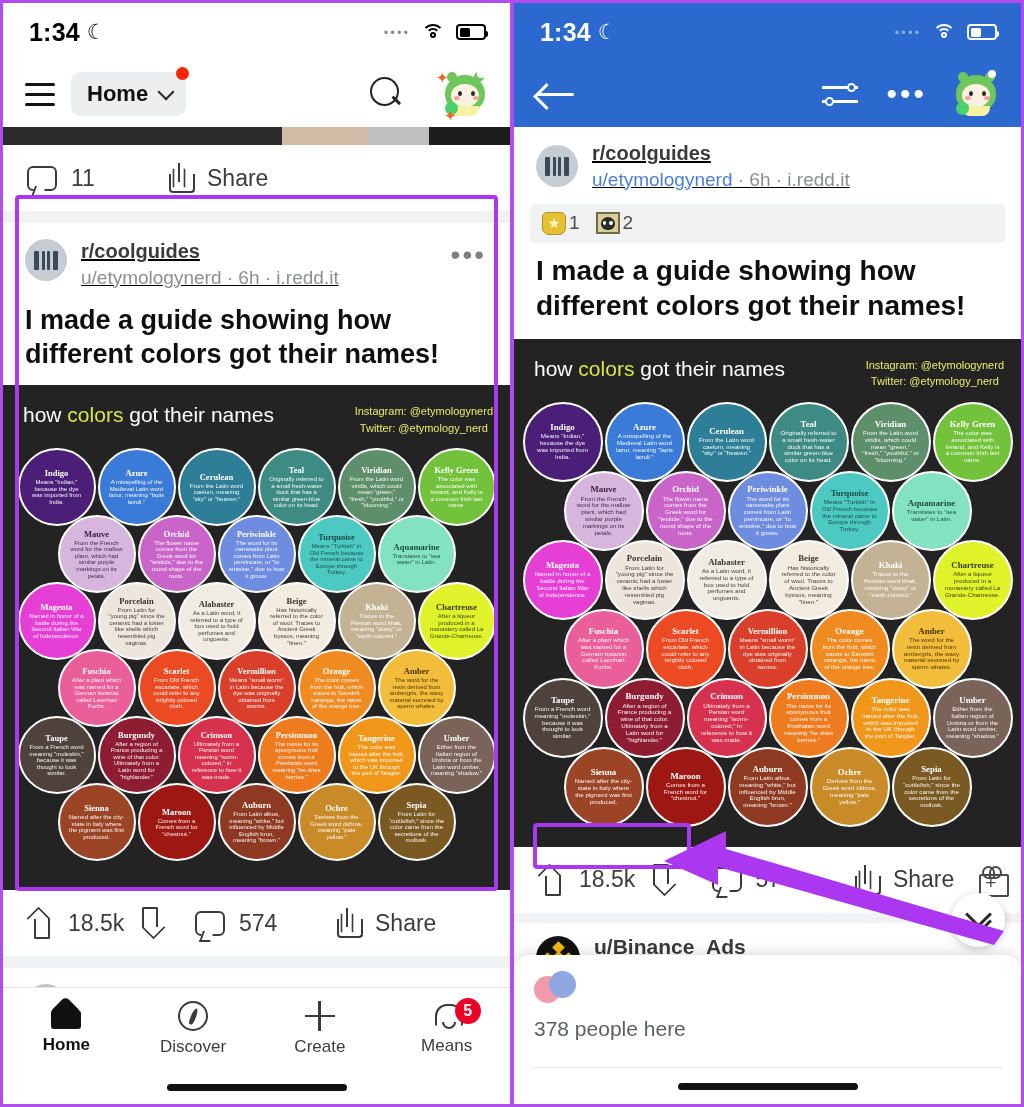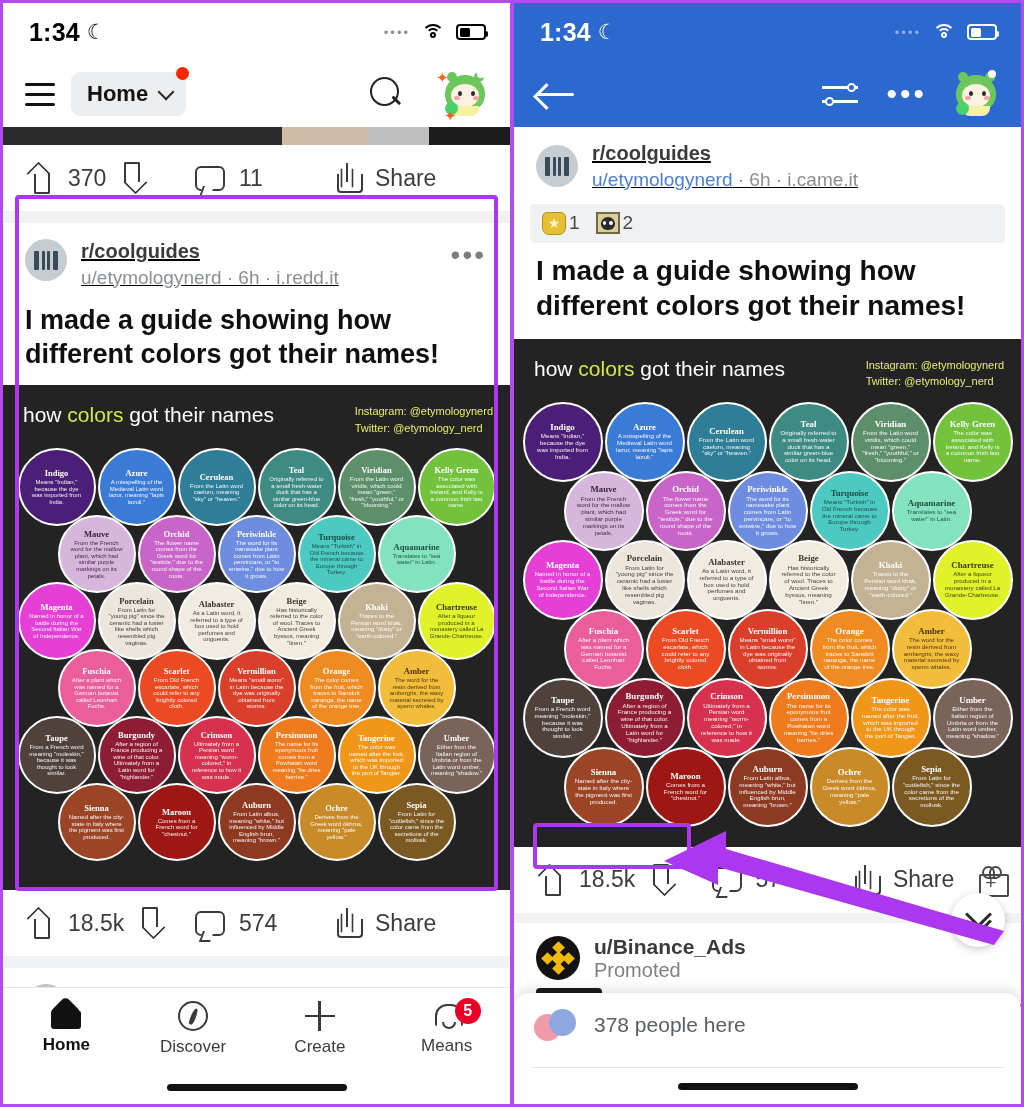--- a/index.html
+++ b/index.html
@@ -155,21 +155,21 @@
     color:#0f0f0f; line-height:1.27;
   }
 
   
   .info {
     background:#232323; position:relative; overflow:hidden;
   }
   .info-head { display:flex; justify-content:space-between; align-items:flex-start; padding: 18px 17px 6px 20px; }
   .info-title { font-size: 21px; font-weight: 400; color:#fff; }
   .info-title .hl { color:#d4e84a; }
-  .info-social { text-align:left; font-size:11px; color:#e6ef6b; line-height:1.5; }
+  .info-social { text-align:center; font-size:11px; color:#e6ef6b; line-height:1.5; }
   .grid-rows { padding: 6px 0 14px 0; }
   .grow { display:flex; justify-content:center; }
   .grow + .grow { margin-top:-11px; }
   .circle {
     border-radius:50%; border:2px solid #fff;
     display:flex; flex-direction:column; align-items:center; justify-content:center;
     text-align:center; flex:none; overflow:hidden; padding: 2px;
   }
   .c-name { font-weight:700; font-family:"Liberation Serif", serif; line-height:1.05; }
   .c-desc { line-height:1.1; opacity:.95; }
@@ -296,21 +296,21 @@
     content:""; position:absolute; left:4px; width:16px; height:16px;
     border-right:3px solid #2b2b2b; border-bottom:3px solid #2b2b2b; transform: rotate(45deg);
   }
   .dbl-chev::before { top:-5px; } .dbl-chev::after { top:2px; }
 
   .comment-dock {
     position:absolute; left:0; right:0; bottom:0; background:#fff;
     border-radius:16px 16px 0 0; box-shadow: 0 -3px 12px rgba(0,0,0,.13);
     padding: 14px 18px 0 18px;
   }
-  .people-row { display:flex; align-items:center; gap:14px; padding: 2px 0 12px 2px; }
+  .people-row { display:flex; gap:14px; padding: 2px 0 12px 2px; flex-direction: column; }
   .faces { position:relative; width:46px; height:32px; flex:none; }
   .faces i { position:absolute; width:27px; height:27px; border-radius:50%; }
   .faces i:nth-child(1){ left:0; top:5px; background:#f09aaa; }
   .faces i:nth-child(2){ left:15px; top:0; background:#8ea7e0; }
   .people-txt { font-size:21px; color:#5a5f63; }
   .comment-box {
     background:#f2f3f4; border-radius:10px; padding: 15px 18px; font-size:23px; color:#7b8084;
   }
   .dock-sep { border-top:1px solid #e3e5e7; margin-top:14px; }
   .dock-gesture { display:flex; justify-content:center; align-items:center; height:36px; }
@@ -369,25 +369,20 @@
         <span class="av-cheek l"></span>
           <span class="av-cheek r"></span>
         <span class="av-scarf"></span>
           <span class="av-blob"></span>
         <span class="sparkle b">✦</span>
       </div>
     </div>
 
     <div class="media-strip"></div>
     <div class="actionbar">
-      <div class="act-group" style="width:168px;">
-        <span class="arrow-ico"></span>
-        <span class="act-count">370</span>
-        <span class="arrow-ico down"></span>
-      </div>
       <div class="act-group" style="width:140px;">
         <span class="bubble-ico"></span>
         <span class="act-count">11</span>
       </div>
       <div class="act-group">
         <span class="share-ico"></span>
         <span class="share-lbl">Share</span>
       </div>
     </div>
 
@@ -679,21 +674,21 @@
         <span class="guide-glyph">
             <i></i>
             <i></i>
             <i></i>
             <i></i>
           </span>
       </div>
       <div class="post-meta">
         <div class="sub-name">r/coolguides</div>
         <div class="sub-sub r-sub-sub">
-          <span class="blue">u/etymologynerd</span><span> · 6h · i.came.it</span>
+          <span class="blue">u/etymologynerd</span><span> · 6h · i.redd.it</span>
         </div>
       </div>
     </div>
 
     <div class="awards-row">
       <span class="award">
         <span class="award-gold">★</span>
         <span>1</span>
       </span>
       <span class="award">

